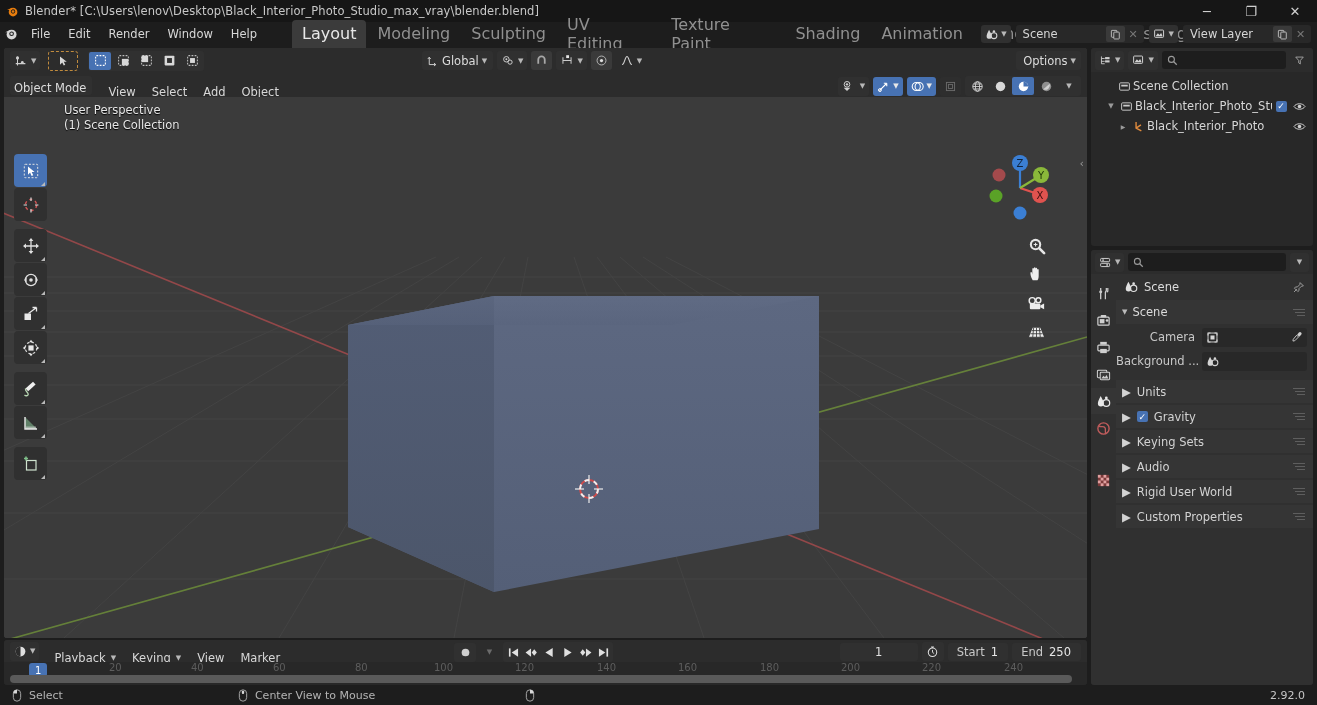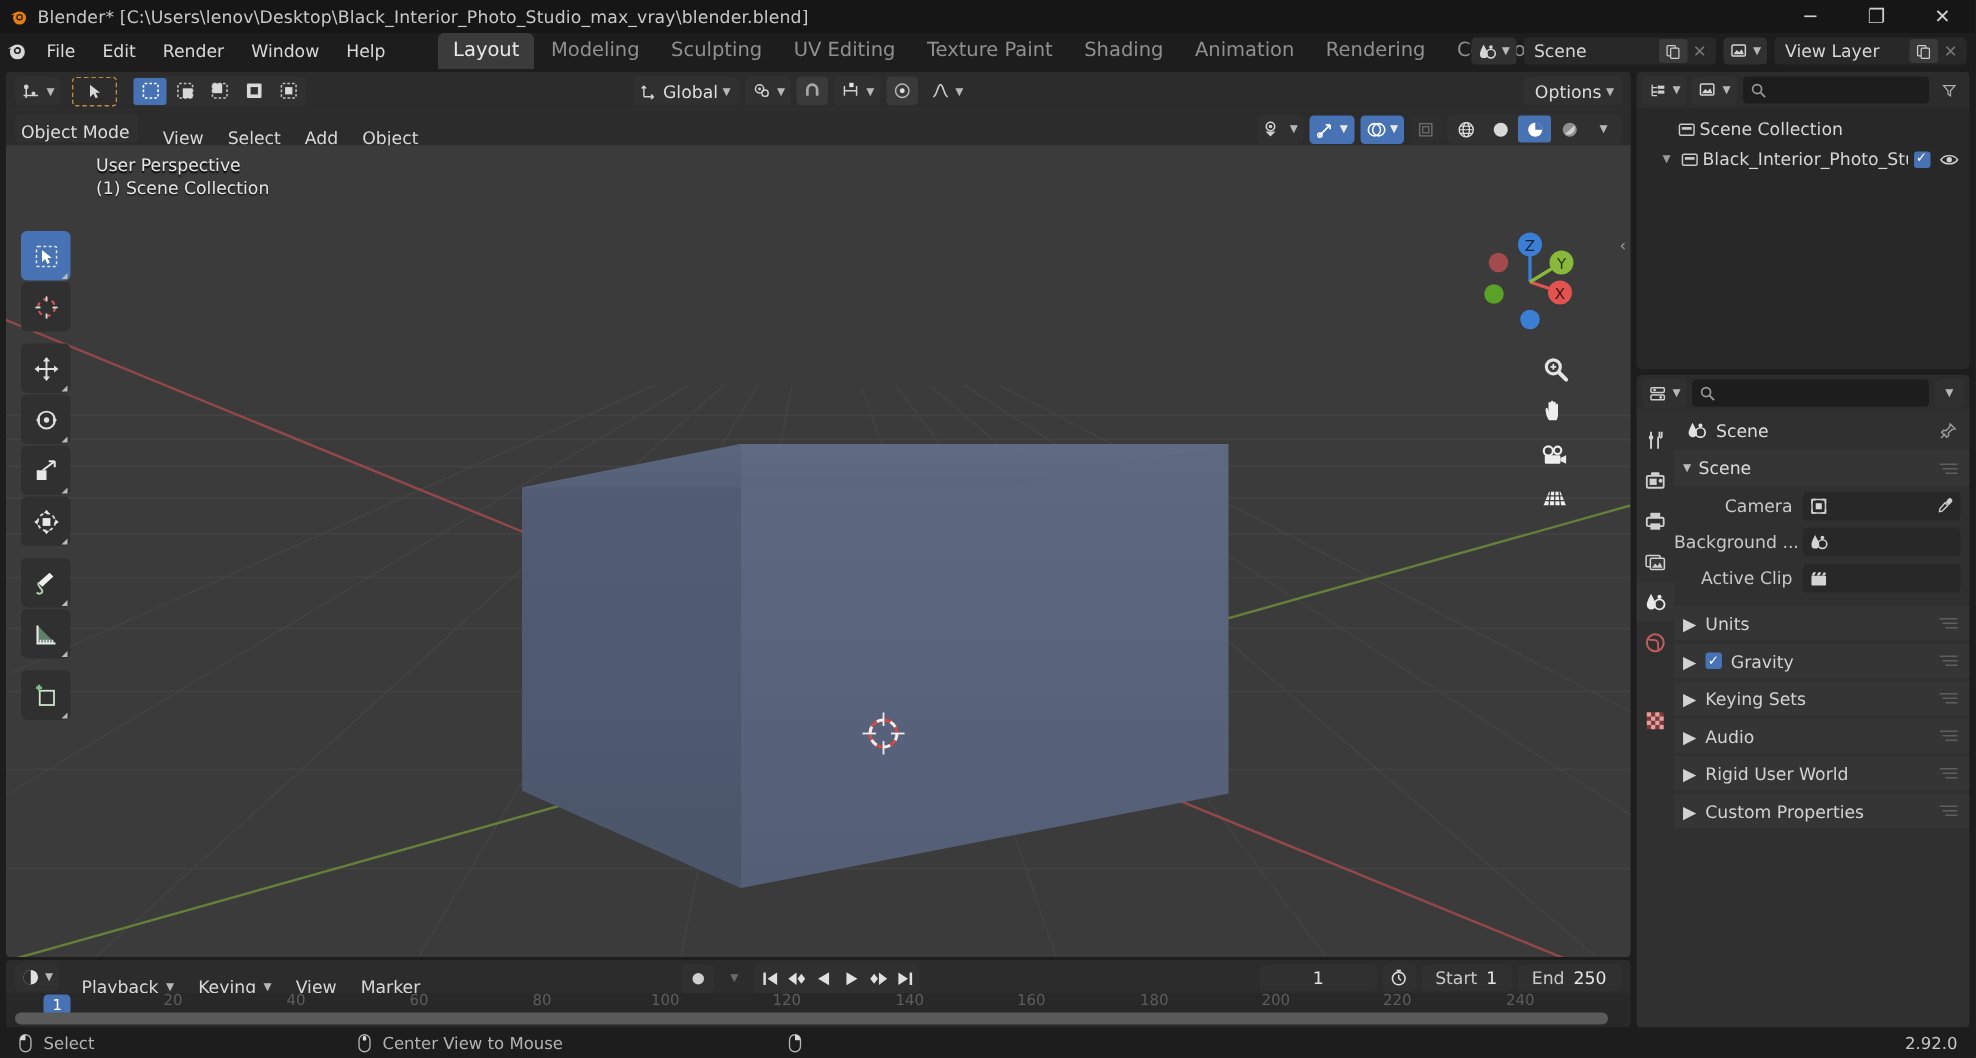--- a/index.html
+++ b/index.html
@@ -24,21 +24,21 @@
 
   
   .topbar{
     position:absolute; left:0; top:22px; width:1317px; height:24px;
     background:#1d1d1d; display:flex; align-items:center;
   }
   .topbar .blicon{ width:22px; display:flex; align-items:center; justify-content:center; }
   .menu{ padding:3px 9px; font-size:11.5px; color:#d8d8d8; border-radius:3px; }
   .wstabs{ display:flex; align-items:center; margin-left:26px; gap:1px; }
   .wstab{
-    padding:4px 10px 5px; font-size:13px; color:#909090;
+    padding:4px 10px 5px; font-size:16px; color:#909090;
     border-radius:4px 4px 0 0;
   }
   .wstab.active{ background:#3b3b3b; color:#e8e8e8; }
   .wstab.plus{ color:#b0b0b0; font-size:13px; padding:2px 8px 4px; }
 
   .scenefields{ position:absolute; right:6px; top:3px; display:flex; align-items:center; gap:5px; }
   .ddbtn{
     height:18px; background:#303030; border-radius:3px; display:flex; align-items:center;
     padding:0 4px; gap:3px;
   }
@@ -775,20 +775,35 @@
         <span style="width:18px;display:flex;align-items:center;justify-content:center;">
           <span class="olchk">✓</span>
         </span>
         <span class="eye">
           <svg width="13" height="11" viewBox="0 0 16 12">
               <path d="M1.2 6 C4 1.5 12 1.5 14.8 6 C12 10.5 4 10.5 1.2 6 Z" fill="none" stroke="#d2d2d2" stroke-width="1.2"></path>
               <circle cx="8" cy="6" r="2.2" fill="#d2d2d2"></circle>
             </svg>
         </span>
       </div>
+      <div class="olrow" style="padding-left:26px;">
+        <span class="disc" style="font-size:6px;">▶</span>
+        <span style="width:18px;display:flex;align-items:center;justify-content:center;">
+          <svg width="13" height="13" viewBox="0 0 16 16">
+              <path d="M5 2.5 L5 10 L11.5 13.5 M5 10 L11 6" stroke="#e08a3c" stroke-width="1.7" fill="none" stroke-linejoin="round"></path>
+            </svg>
+        </span>
+        <span class="nm">Black_Interior_Photo</span>
+        <span class="eye">
+          <svg width="13" height="11" viewBox="0 0 16 12">
+              <path d="M1.2 6 C4 1.5 12 1.5 14.8 6 C12 10.5 4 10.5 1.2 6 Z" fill="none" stroke="#d2d2d2" stroke-width="1.2"></path>
+              <circle cx="8" cy="6" r="2.2" fill="#d2d2d2"></circle>
+            </svg>
+        </span>
+      </div>
     </div>
   </div>
 
   <div class="props">
     <div class="pr-header">
       <div class="hbtn">
         <svg width="13" height="13" viewBox="0 0 16 16">
           <rect x="2" y="3" width="11" height="4" rx="1" fill="none" stroke="#cfcfcf" stroke-width="1.2"></rect>
           <rect x="2" y="9" width="11" height="4" rx="1" fill="none" stroke="#cfcfcf" stroke-width="1.2"></rect>
           <circle cx="5" cy="5" r="1.1" fill="#cfcfcf"></circle>
@@ -922,30 +937,20 @@
         <span class="pfield">
           <svg width="13" height="13" viewBox="0 0 16 16">
             <path d="M5 2 C3 6 2 8 2 10 a3.2 3.2 0 0 0 6.4 0 C8.4 8 7 6 5 2 Z" fill="#d4d4d4"></path>
             <circle cx="11" cy="9.5" r="3.6" fill="none" stroke="#d4d4d4" stroke-width="1.3"></circle>
             <circle cx="11" cy="4.2" r="1.5" fill="#d4d4d4"></circle>
           </svg>
           <span></span>
         </span>
       </div>
 
-      <div class="prow">
-        <span class="plabel">Active Clip</span>
-        <span class="pfield">
-          <svg width="13" height="13" viewBox="0 0 16 16">
-            <rect x="2" y="6" width="12" height="8" rx="0.8" fill="#d4d4d4"></rect>
-            <path d="M2 5.8 L3.5 3 L5.8 3 L4.3 5.8 Z M6.3 5.8 L7.8 3 L10.1 3 L8.6 5.8 Z M10.6 5.8 L12.1 3 L14 3.6 L12.9 5.8 Z" fill="#d4d4d4"></path>
-          </svg>
-          <span></span>
-        </span>
-      </div>
 
       <div class="closedpanel" style="margin-top:8px;">
         <span class="tri">▶</span>
         <span class="ttl">Units</span>
         <span class="grip">
           <svg width="14" height="9" viewBox="0 0 14 9">
               <g fill="#888">
                 <rect x="0" y="1" width="12" height="1"></rect>
                 <rect x="2" y="4" width="10" height="1"></rect>
                 <rect x="4" y="7" width="8" height="1"></rect>

